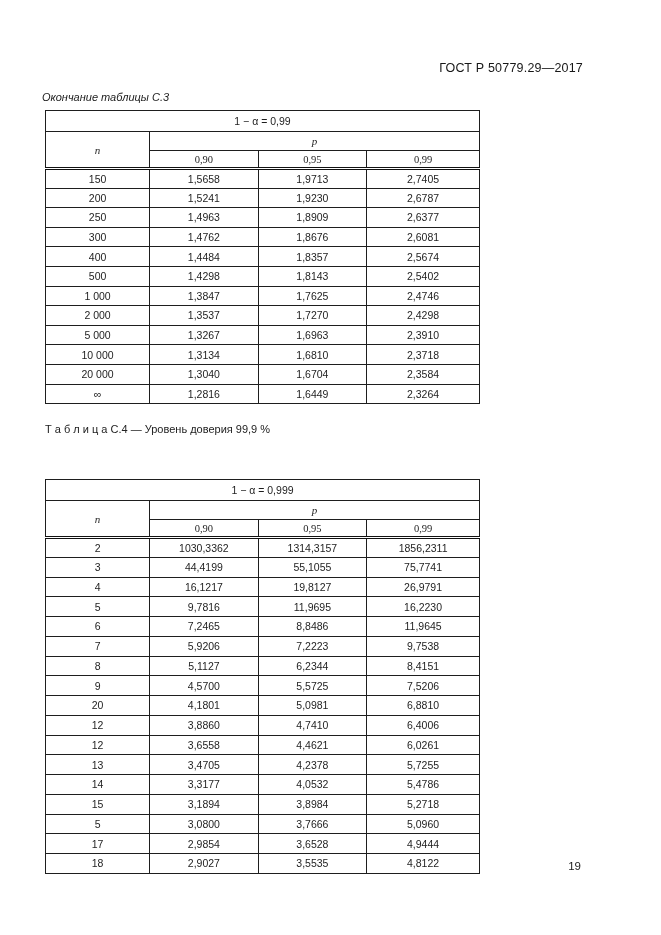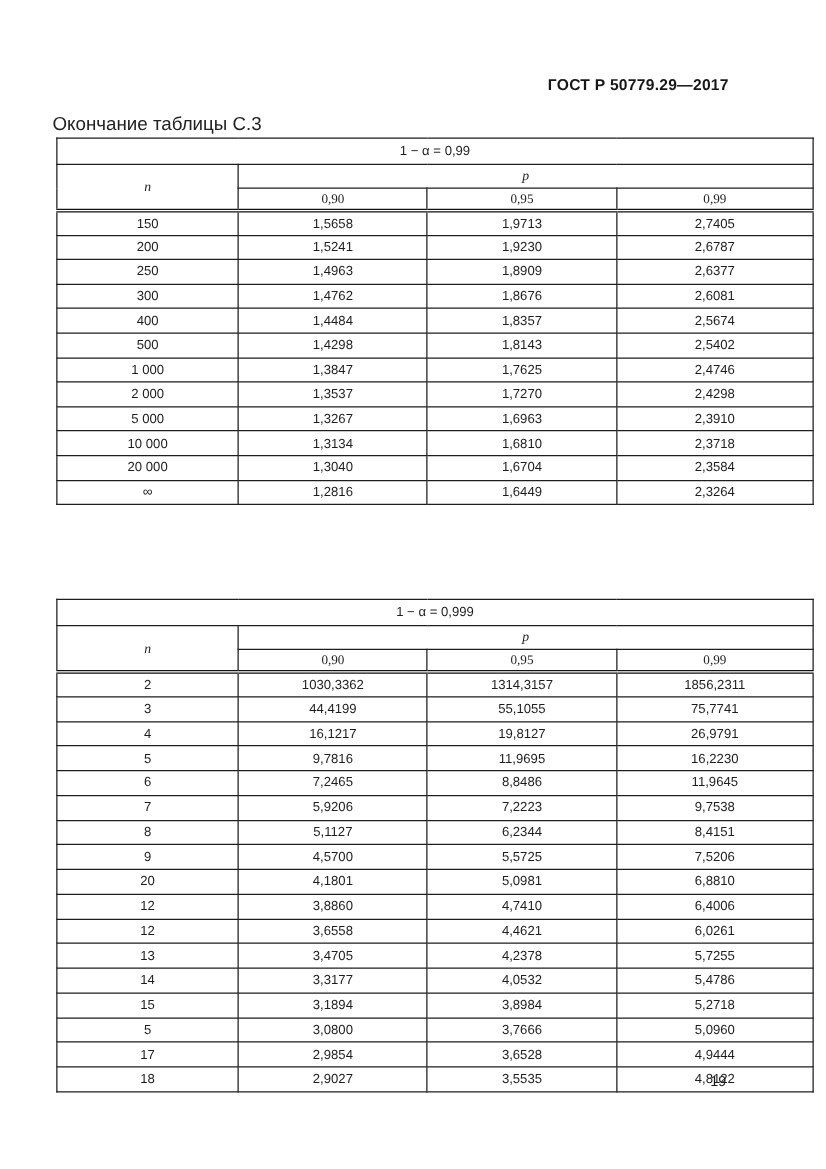--- a/index.html
+++ b/index.html
@@ -8,36 +8,36 @@
     width: 661px; height: 935px;
     font-family: "Liberation Sans", sans-serif;
     color: #1c1c1c;
     position: relative;
     overflow: hidden;
   }
   .page { position: absolute; inset: 0; background: #fff; }
 
   .doc-header {
     position: absolute; top: 61px; right: 78px;
-    font-size: 12.5px; font-weight: bold;
+    font-size: 12.5px; font-weight: normal;
     letter-spacing: 0.2px; color: #171717;
   }
 
   .caption-c3 {
     position: absolute; top: 91px; left: 42px;
-    font-size: 15px; color: #222;
+    font-size: 11px; font-style: italic; color: #222;
   }
 
   .caption-c4 {
     position: absolute; top: 423px; left: 45px;
     font-size: 11px; color: #222;
   }
 
   table.std {
-    position: absolute; left: 45px; width: 606px;
+    position: absolute; left: 45px; width: 435px;
     border-collapse: collapse; table-layout: fixed;
     font-size: 10.5px; color: #1d1d1d;
   }
   #table-c3 { top: 110px; }
   #table-c4 { top: 443px; margin-top: 36px; }
 
   table.std th, table.std td {
     border: 1px solid #1e1e1e;
     text-align: center; vertical-align: middle;
     font-weight: normal; padding: 0 2px;
@@ -167,20 +167,21 @@
         </tr>
         <tr>
           <td class="infinity">∞</td>
           <td>1,2816</td>
           <td>1,6449</td>
           <td>2,3264</td>
         </tr>
       </tbody>
   </table>
 
+  <div class="caption-c4">Т а б л и ц а   С.4 — Уровень доверия 99,9 %</div>
 
   <table class="std" id="table-c4">
     <colgroup>
       <col class="c-n">
         <col class="c-90">
         <col class="c-95">
         <col class="c-99">
     </colgroup>
     <thead>
       <tr class="alpha-row">

